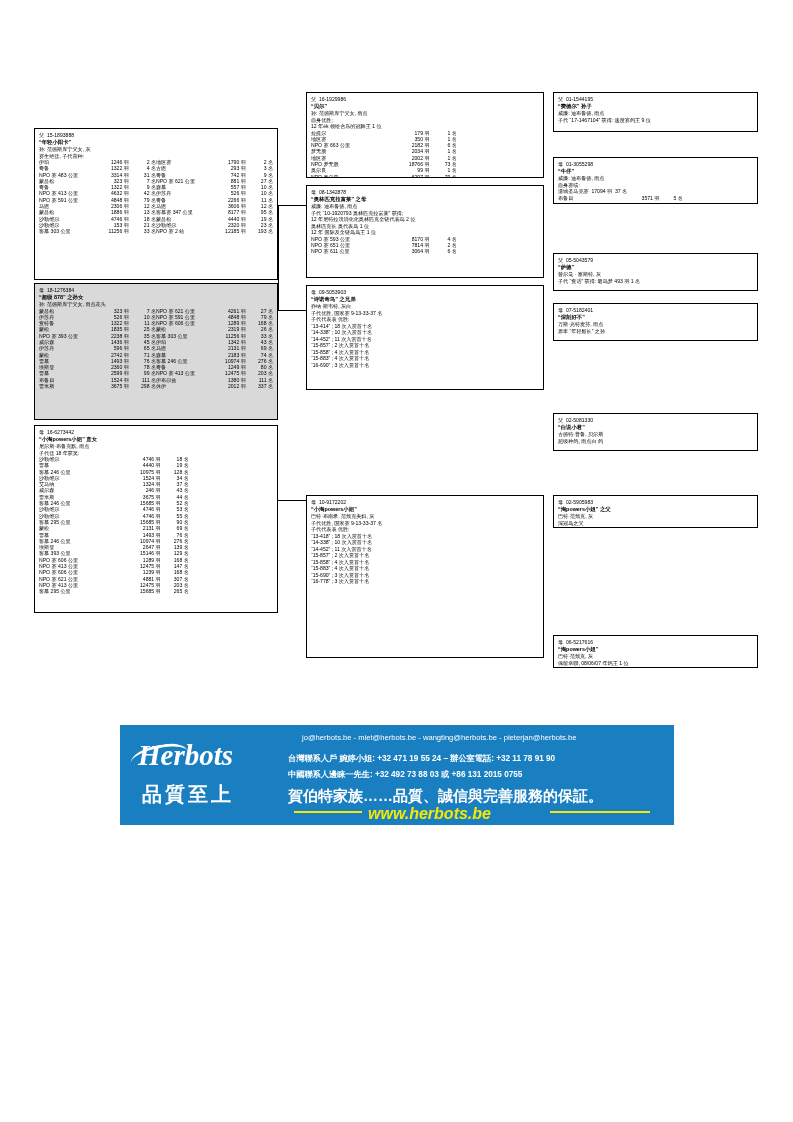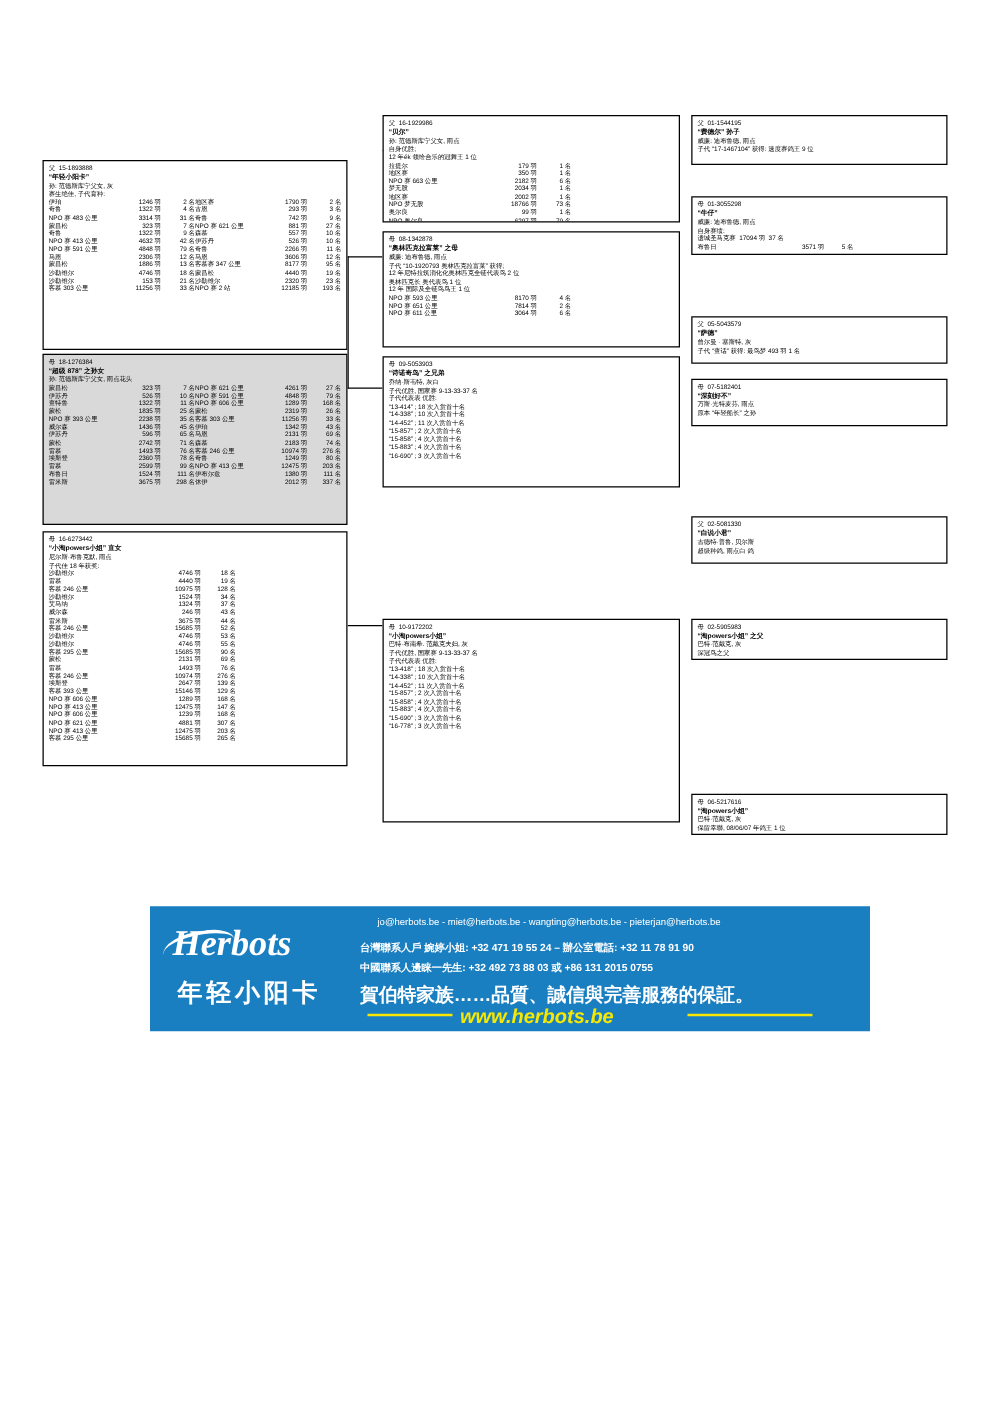--- a/index.html
+++ b/index.html
@@ -43,21 +43,20 @@
   .rc4{width:36%;text-align:right;padding-right:2px;}
 
   
   .conn{position:absolute;background:#000;}
 
   
   .banner{
     position:absolute;left:120px;top:725px;width:554px;height:100px;
     background:#1a7fc1;
     overflow:hidden;
-    padding-left:22px;
   }
   .banner .emailline{
     position:absolute;left:170px;top:8px;width:380px;
     font-size:7.6px;color:#ffffff;white-space:nowrap;letter-spacing:0px;margin-left:12px;
   }
   .banner .line2{
     position:absolute;left:168px;top:28px;width:386px;
     font-size:8.2px;color:#ffffff;white-space:nowrap;font-weight:bold;
   }
   .banner .line3{
@@ -643,21 +642,21 @@
   <div class="box" style="left:553px;top:635px;width:205px;height:33px;">
     <div class="hdr">母  06-5217616</div>
     <div class="nm">“淘powers小姐”</div>
     <div class="ln">巴特·范戴克, 灰</div>
     <div class="ln">保留幸聯, 08/06/07 年鸽王 1 位</div>
   </div>
 
   <div class="banner">
     <div class="swoosh"></div>
     <div class="logo">Herbots</div>
-    <div class="logo-sub">年轻小阳卡</div>
+    <div class="logo-sub">品質至上</div>
     <div class="emailline">jo@herbots.be  -  miet@herbots.be  -  wangting@herbots.be  -  pieterjan@herbots.be</div>
     <div class="line2">台灣聯系人戶 婉婷小姐: +32 471 19 55 24  –  辦公室電話: +32 11 78 91 90</div>
     <div class="line3">中國聯系人邊睐一先生: +32 492 73 88 03 或 +86 131 2015 0755</div>
     <div class="line4">賀伯特家族……品質、誠信與完善服務的保証。</div>
     <div class="ylbar" style="left:174px;width:68px;"></div>
     <div class="ylbar" style="left:430px;width:100px;"></div>
     <div class="site">www.herbots.be</div>
   </div>
 
 </div>

